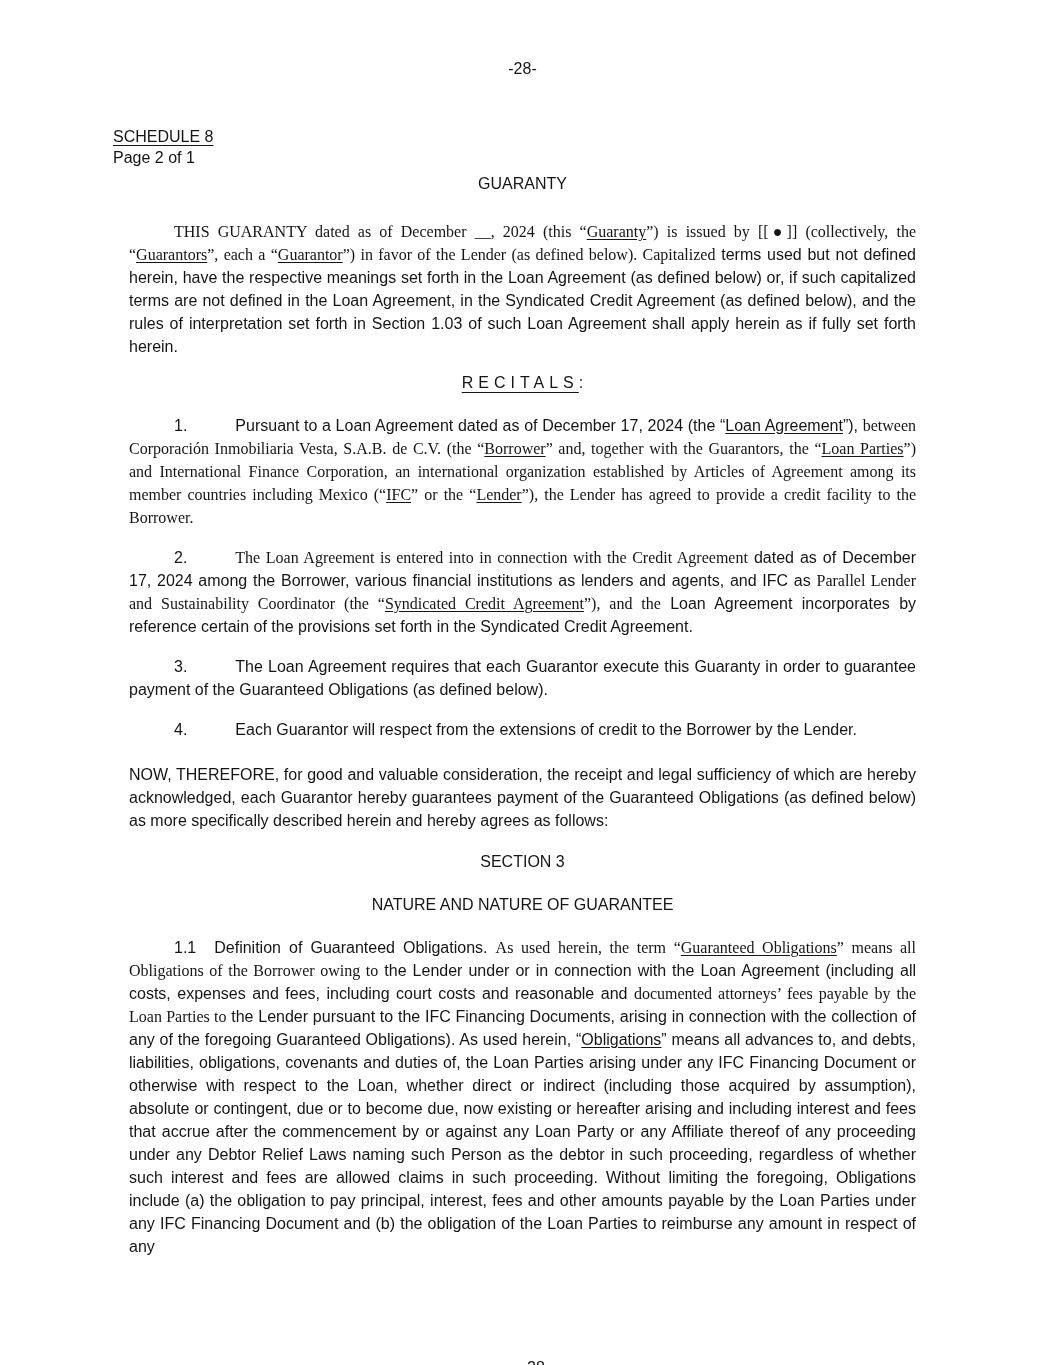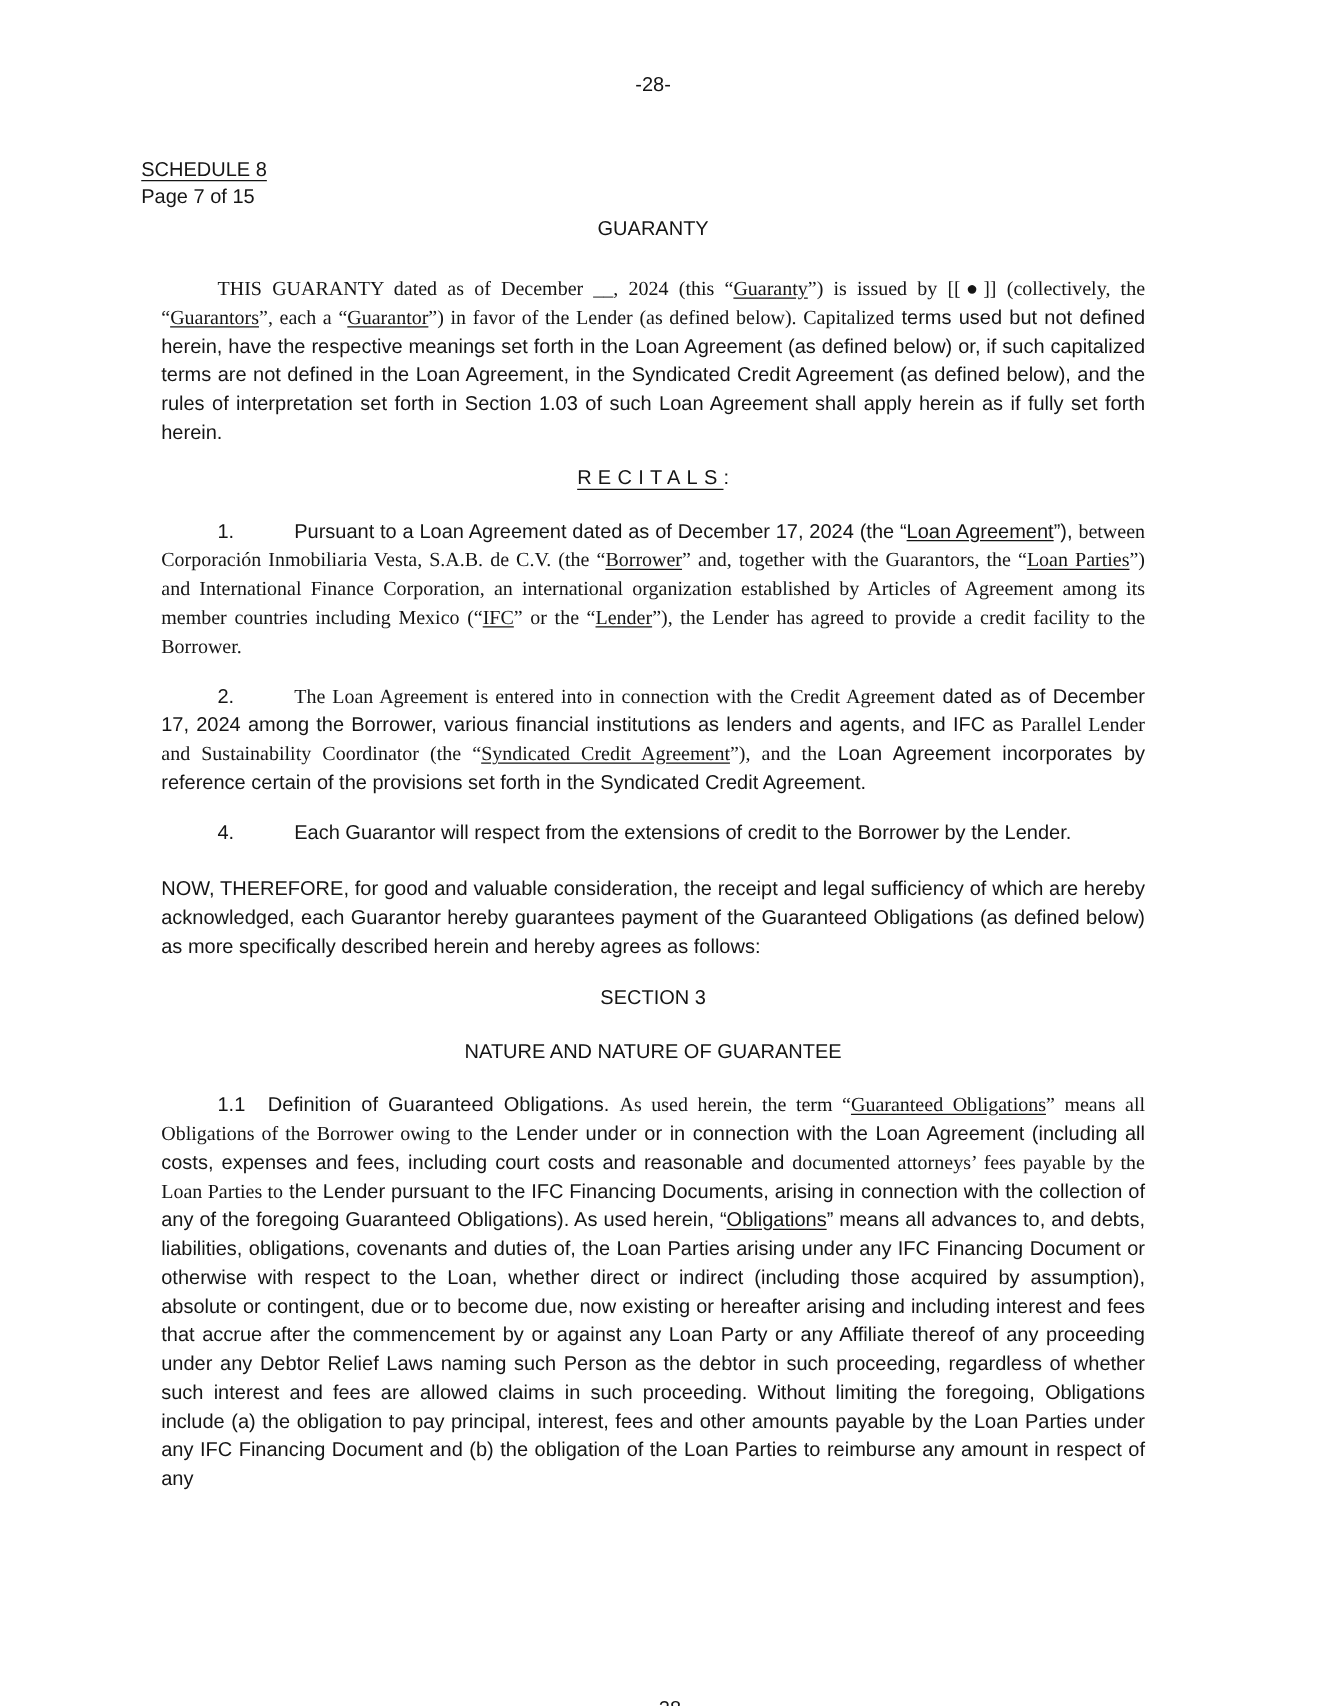--- a/index.html
+++ b/index.html
@@ -49,33 +49,34 @@
 </head>
 <body>
 
 <div class="page">
   <div class="content">
 
     <p class="center b-topnum">-28-</p>
 
     <div class="right b-sched">
       <div><span class="u">SCHEDULE 8</span></div>
-      <div>Page 7 of 15</div>
+      <div>Page 2 of 1</div>
     </div>
 
     <p class="center b-title">GUARANTY</p>
 
     <p class="just indent b-intro"><span class="sr">THIS GUARANTY dated as of December __, 2024 (this “<u>Guaranty</u>”) is issued by [[●]] (collectively, the “<u>Guarantors</u>”, each a “<u>Guarantor</u>”) in favor of the Lender (as defined below). Capitalized</span> terms used but not defined herein, have the respective meanings set forth in the Loan Agreement (as defined below) or, if such capitalized terms are not defined in the Loan Agreement, in the Syndicated Credit Agreement (as defined below), and the rules of interpretation set forth in Section 1.03 of such Loan Agreement shall apply herein as if fully set forth herein.</p>
 
     <p class="center b-recit"><span class="ls">RECITALS</span><span>:</span></p>
 
     <p class="just indent b-r1"><span class="pnum">1.</span><span class="tab"></span><span>Pursuant to a Loan Agreement dated as of December 17, 2024 (the “<u>Loan Agreement</u>”), <span class="sr">between Corporación Inmobiliaria Vesta, S.A.B. de C.V. (the “<u>Borrower</u>” and, together with the Guarantors, the “<u>Loan Parties</u>”) and International Finance Corporation, an international organization established by Articles of Agreement among its member countries including Mexico (“<u>IFC</u>” or the “<u>Lender</u>”), the Lender has agreed to provide a credit facility to the Borrower.</span></span></p>
 
     <p class="just indent b-r2"><span class="pnum">2.</span><span class="tab"></span><span><span class="sr">The Loan Agreement is entered into in connection with the Credit Agreement</span> dated as of December 17, 2024 among the Borrower, various financial institutions as lenders and agents, and IFC as <span class="sr">Parallel Lender and Sustainability Coordinator (the “<u>Syndicated Credit Agreement</u>”), and the</span> Loan Agreement incorporates by reference certain of the provisions set forth in the Syndicated Credit Agreement.</span></p>
 
+    <p class="just indent b-r3"><span class="pnum">3.</span><span class="tab"></span><span>The Loan Agreement requires that each Guarantor execute this Guaranty in order to guarantee payment of the Guaranteed Obligations (as defined below).</span></p>
 
     <p class="just indent b-r4"><span class="pnum">4.</span><span class="tab"></span><span>Each Guarantor will respect from the extensions of credit to the Borrower by the Lender.</span></p>
 
     <p class="just b-now">NOW, THEREFORE, for good and valuable consideration, the receipt and legal sufficiency of which are hereby acknowledged, each Guarantor hereby guarantees payment of the Guaranteed Obligations (as defined below) as more specifically described herein and hereby agrees as follows:</p>
 
     <p class="center b-sec">SECTION 3</p>
 
     <p class="center b-nat">NATURE AND NATURE OF GUARANTEE</p>
 
     <p class="just indent"><span class="pnum">1.1</span><span class="tab-sm"></span><span>Definition of Guaranteed Obligations. <span class="sr">As used herein, the term “<u>Guaranteed Obligations</u>” means all Obligations of the Borrower owing to</span> the Lender under or in connection with the Loan Agreement (including all costs, expenses and fees, including court costs and reasonable and <span class="sr">documented attorneys’ fees payable by the Loan Parties to</span> the Lender pursuant to the IFC Financing Documents, arising in connection with the collection of any of the foregoing Guaranteed Obligations). As used herein, “<u>Obligations</u>” means all advances to, and debts, liabilities, obligations, covenants and duties of, the Loan Parties arising under any IFC Financing Document or otherwise with respect to the Loan, whether direct or indirect (including those acquired by assumption), absolute or contingent, due or to become due, now existing or hereafter arising and including interest and fees that accrue after the commencement by or against any Loan Party or any Affiliate thereof of any proceeding under any Debtor Relief Laws naming such Person as the debtor in such proceeding, regardless of whether such interest and fees are allowed claims in such proceeding. Without limiting the foregoing, Obligations include (a) the obligation to pay principal, interest, fees and other amounts payable by the Loan Parties under any IFC Financing Document and (b) the obligation of the Loan Parties to reimburse any amount in respect of any</span></p>

